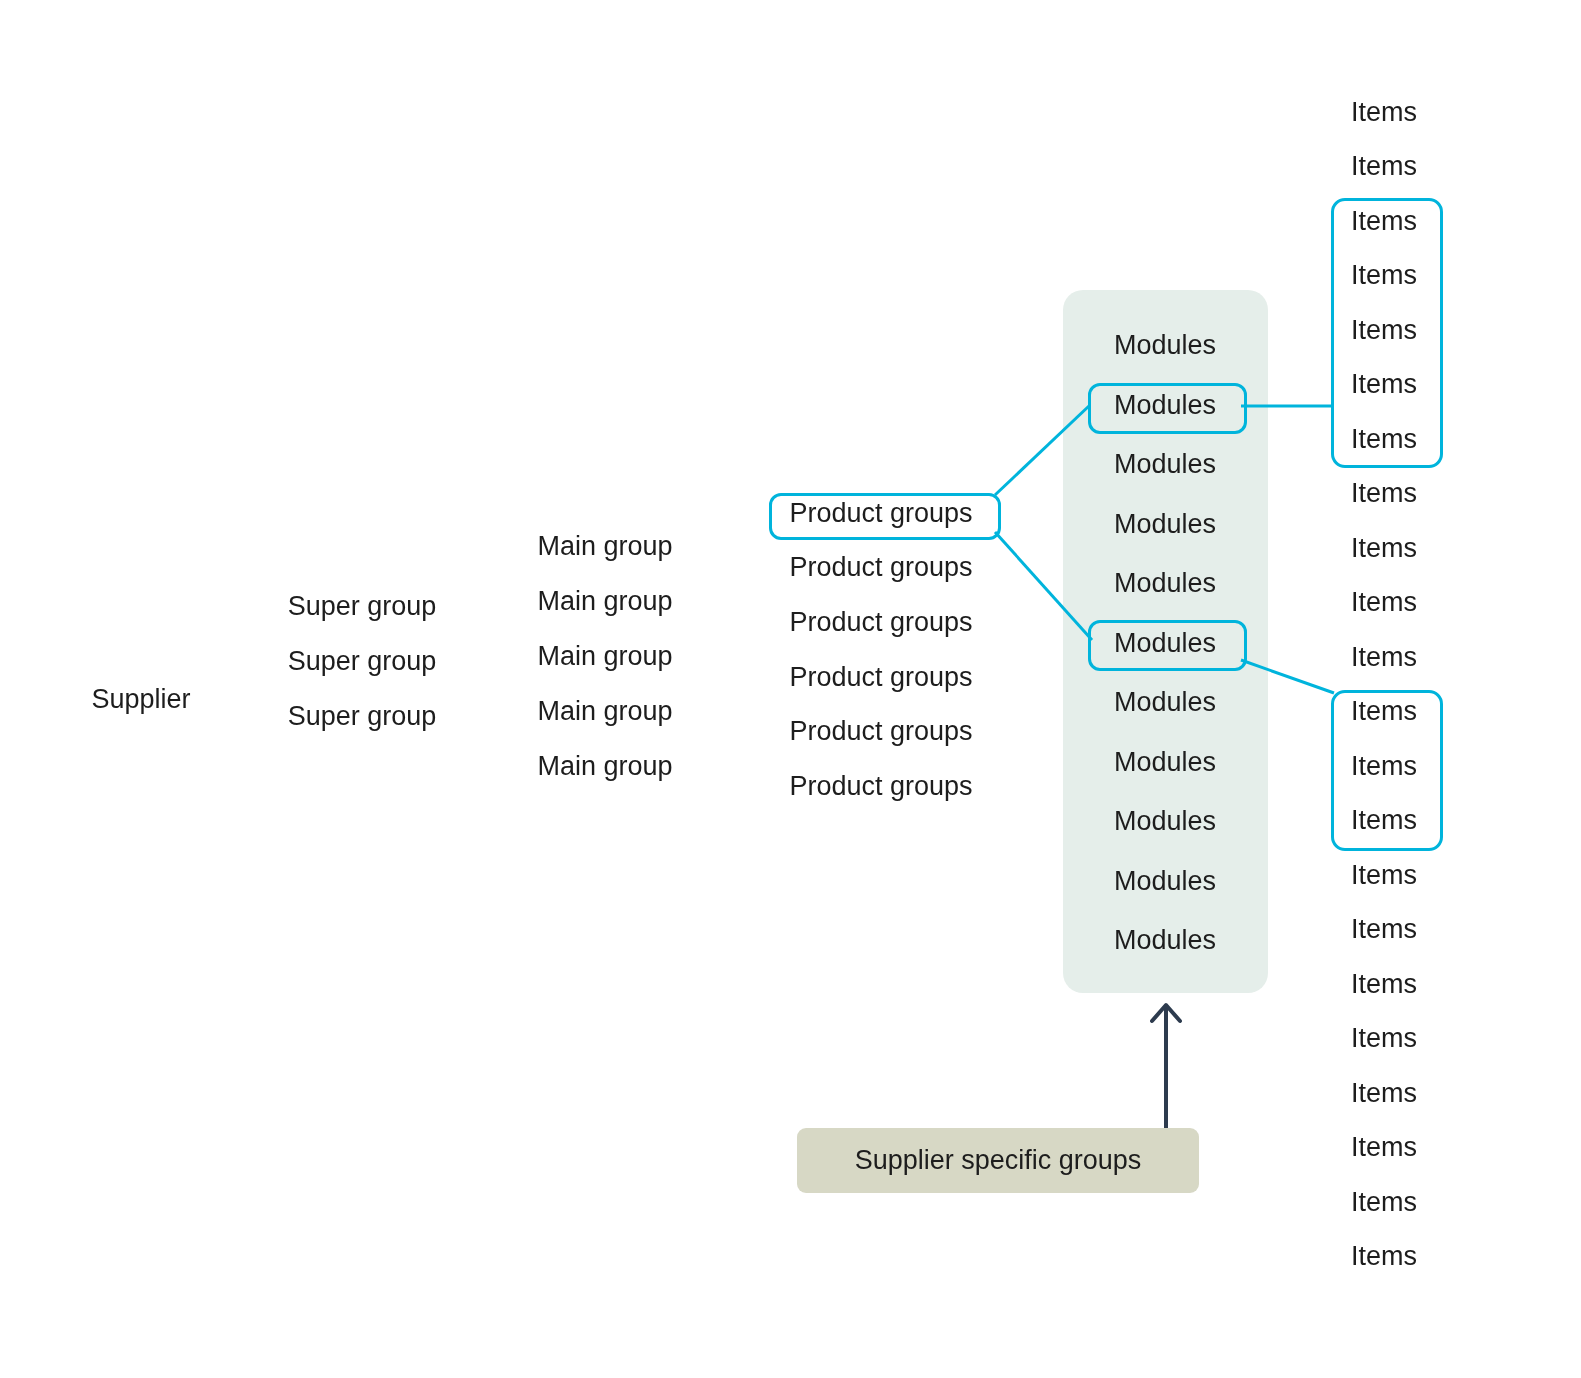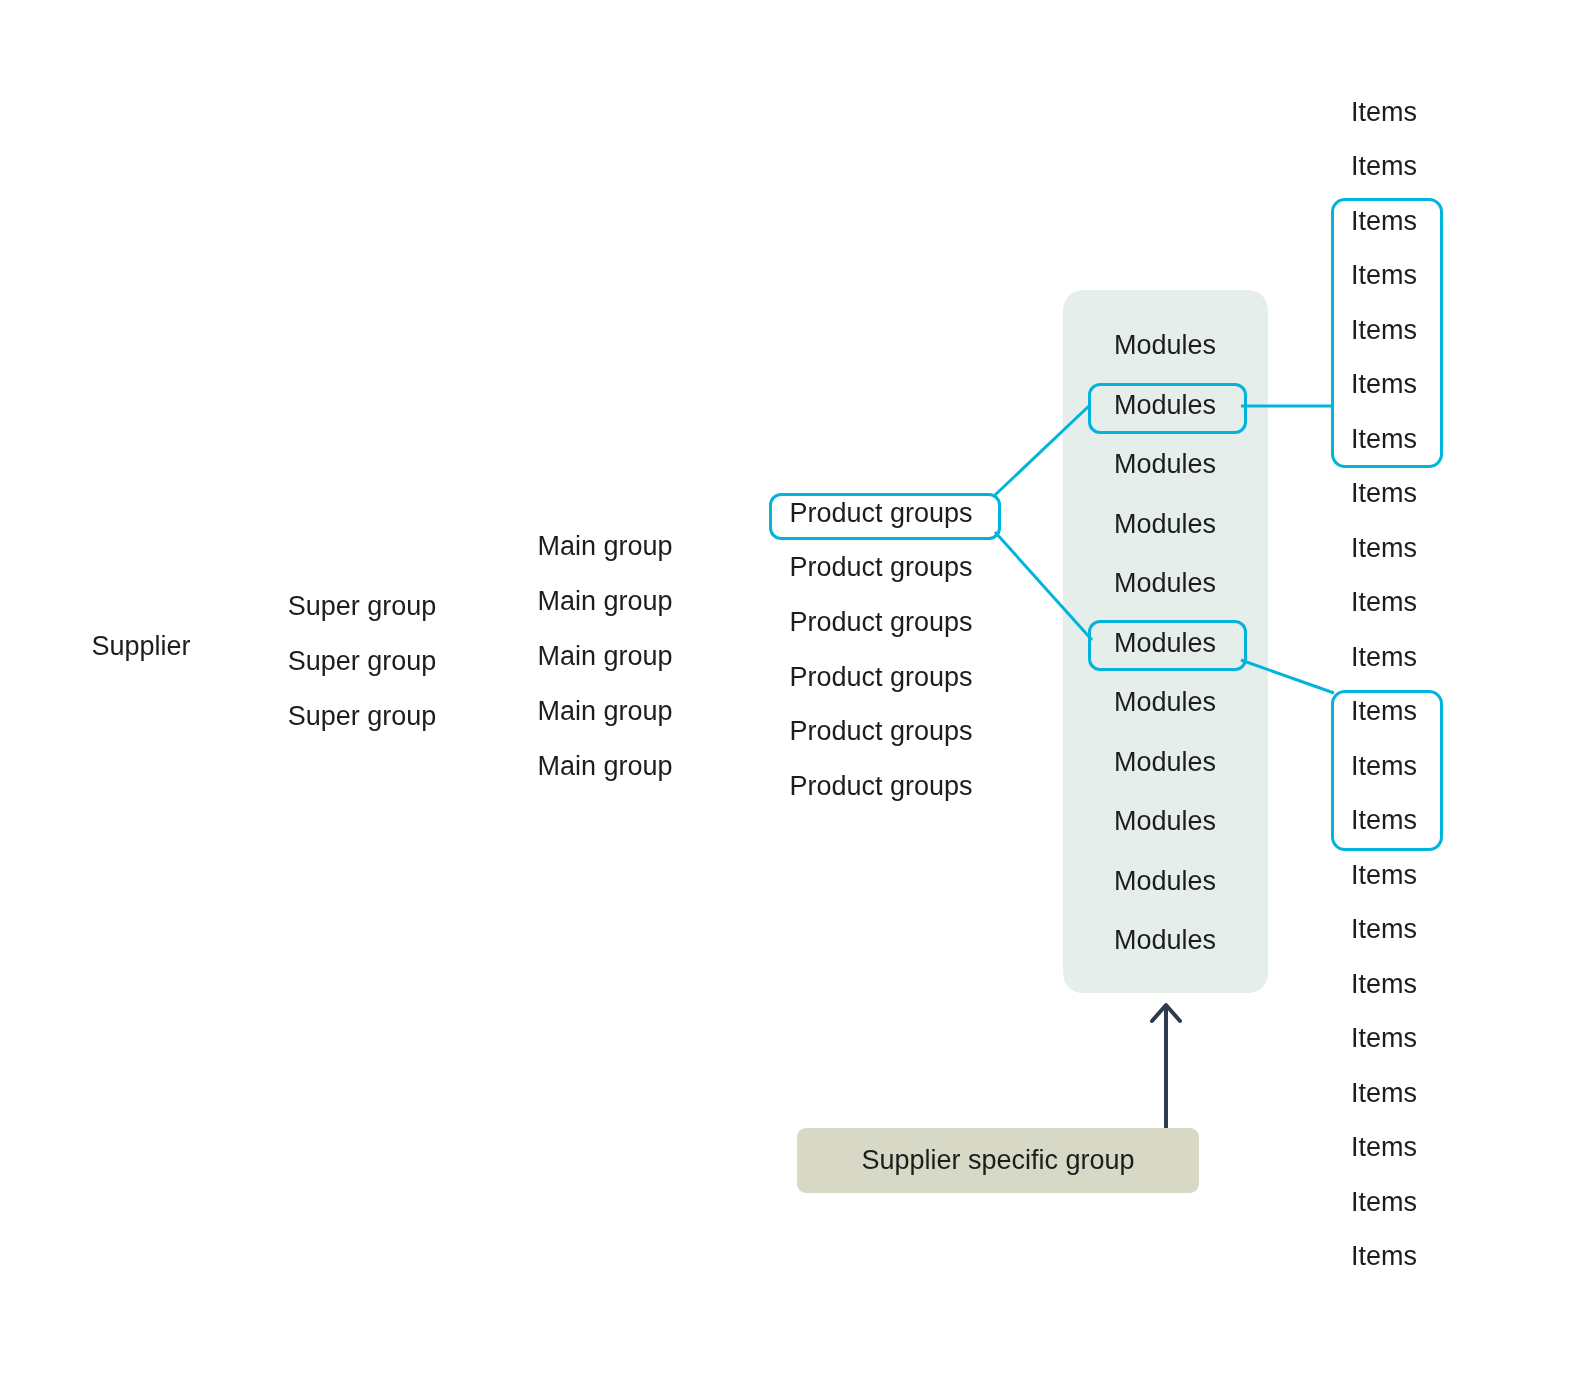--- a/index.html
+++ b/index.html
@@ -111,21 +111,21 @@
     <path d="M 1166 1128 L 1166 1007" stroke="#2d3b4e" stroke-width="4" fill="none"></path>
     <path d="M 1152 1021 L 1166 1005 L 1180 1021" stroke="#2d3b4e" stroke-width="4" fill="none" stroke-linecap="round" stroke-linejoin="round"></path>
   </svg>
 
   <div class="hl-box" style="left:769px; top:493px; width:226px; height:41px;"></div>
   <div class="hl-box" style="left:1088px; top:383px; width:153px; height:45px;"></div>
   <div class="hl-box" style="left:1088px; top:620px; width:153px; height:45px;"></div>
   <div class="group-box" style="left:1331px; top:198px; width:106px; height:264px;"></div>
   <div class="group-box" style="left:1331px; top:690px; width:106px; height:155px;"></div>
 
-  <div class="node center" style="left:141px; top:646px;">Supplier</div>
+  <div class="node center" style="left:141px; top:699px;">Supplier</div>
 
   <div class="node center" style="left:362px; top:606px;">Super group</div>
   <div class="node center" style="left:362px; top:661px;">Super group</div>
   <div class="node center" style="left:362px; top:716px;">Super group</div>
 
   <div class="node center" style="left:605px; top:546px;">Main group</div>
   <div class="node center" style="left:605px; top:601px;">Main group</div>
   <div class="node center" style="left:605px; top:656px;">Main group</div>
   <div class="node center" style="left:605px; top:711px;">Main group</div>
   <div class="node center" style="left:605px; top:766px;">Main group</div>
@@ -166,16 +166,16 @@
   <div class="node center" style="left:1384px; top:875px;">Items</div>
   <div class="node center" style="left:1384px; top:929px;">Items</div>
   <div class="node center" style="left:1384px; top:984px;">Items</div>
   <div class="node center" style="left:1384px; top:1038px;">Items</div>
   <div class="node center" style="left:1384px; top:1093px;">Items</div>
   <div class="node center" style="left:1384px; top:1147px;">Items</div>
   <div class="node center" style="left:1384px; top:1202px;">Items</div>
   <div class="node center" style="left:1384px; top:1256px;">Items</div>
 
   <div class="legend-pill">
-    <span>Supplier specific group</span>
+    <span>Supplier specific groups</span>
   </div>
 
 </div>
 
 </body></html>

